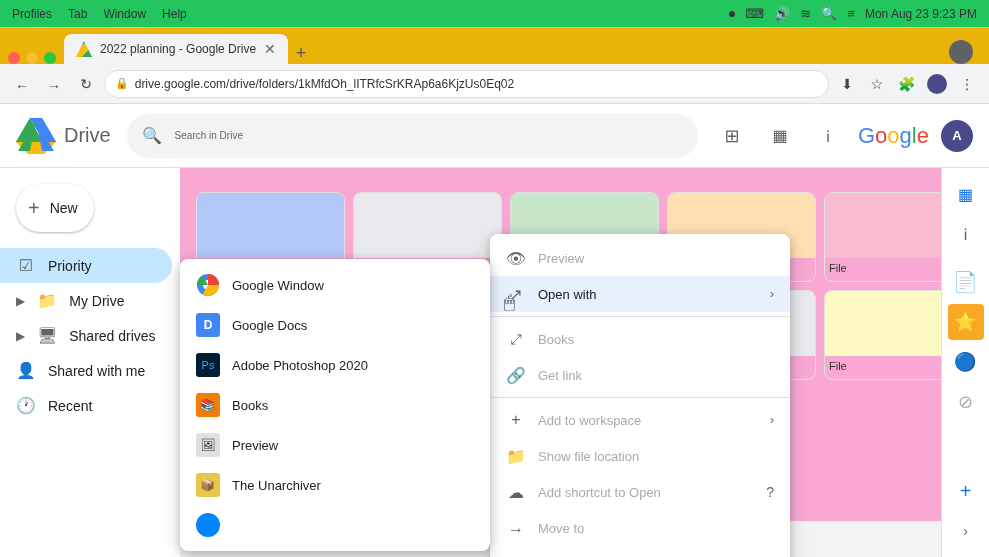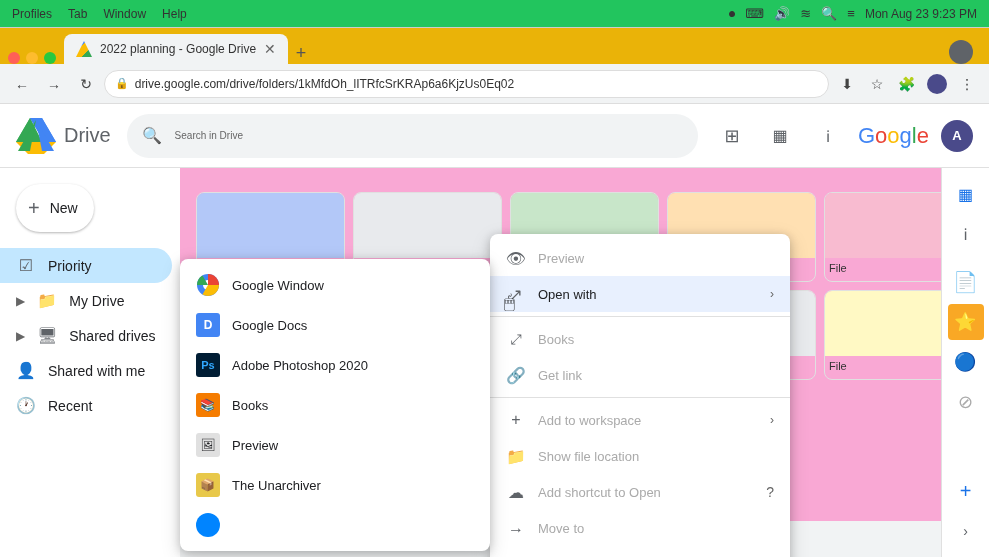--- a/index.html
+++ b/index.html
@@ -543,21 +543,21 @@
 
     <div class="menu-item">
       <div style="width:24px;height:24px;flex-shrink:0;background:#4285f4;border-radius:3px;display:flex;align-items:center;justify-content:center;">
         <span style="color:white;font-size:12px;font-weight:bold;">D</span>
       </div>
       <span>Google Docs</span>
     </div>
 
     <div class="menu-item">
       <div style="width:24px;height:24px;flex-shrink:0;background:#001d34;border-radius:3px;display:flex;align-items:center;justify-content:center;">
-        <span style="color:#31a8ff;font-size:11px;font-weight:bold;">Ps</span>
+        <span style="color:#31a8ff;font-size:11px;font-weight:normal;">Ps</span>
       </div>
       <span>Adobe Photoshop 2020</span>
     </div>
 
     <div class="menu-item">
       <div style="width:24px;height:24px;flex-shrink:0;background:#f57c00;border-radius:3px;display:flex;align-items:center;justify-content:center;">
         <span style="color:white;font-size:12px;">📚</span>
       </div>
       <span>Books</span>
     </div>

